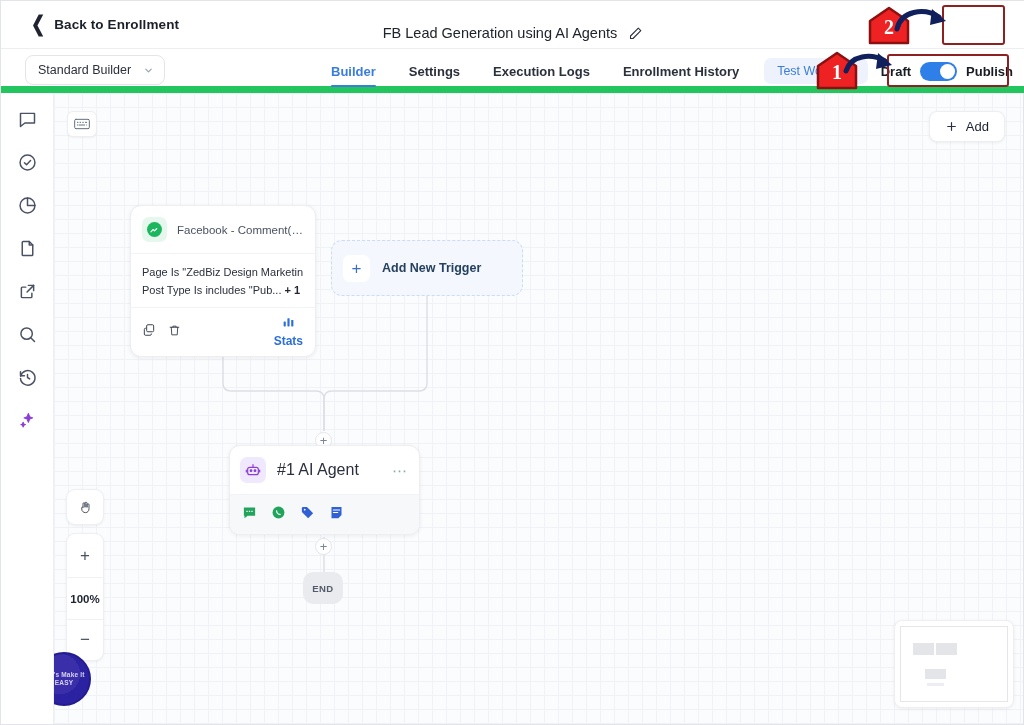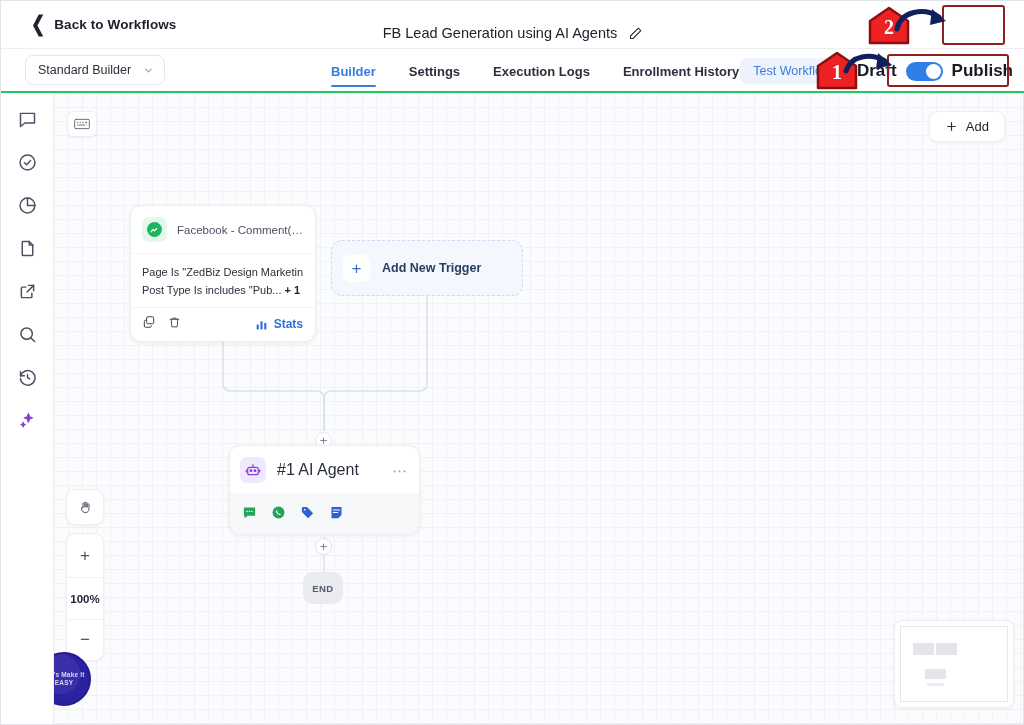--- a/index.html
+++ b/index.html
@@ -74,21 +74,21 @@
   }
   .save-dot {
     position: absolute; right: -3px; top: -3px;
     width: 9px; height: 9px; border-radius: 50%;
     background: #f0322c;
   }
 
   
   .subbar {
     position: absolute; left: 0; top: 48px; width: 1024px; height: 44px;
-    background: #ffffff; border-bottom: 2px solid #22c55e;
+    background: #ffffff; border-bottom: 7px solid #22c55e;
   }
   .builder-select {
     position: absolute; left: 24px; top: 6px;
     width: 140px; height: 30px;
     border: 1px solid #e3e5ea; border-radius: 8px;
     background: #fff;
     display: flex; align-items: center; justify-content: space-between;
     padding: 0 10px 0 12px; cursor: pointer;
   }
   .builder-select span { font-size: 12.5px; color: #2b303c; }
@@ -109,21 +109,21 @@
   .pub-area {
     position: absolute; right: 12px; top: 0; height: 44px;
     display: flex; align-items: center; gap: 13px;
   }
   .test-pill {
     background: #eef2fd; color: #3b7ddd;
     font-size: 12.5px; font-weight: 500;
     padding: 6px 13px; border-radius: 7px; cursor: pointer;
   }
   .toggle-group { display: flex; align-items: center; gap: 9px; }
-  .toggle-label { font-size: 17px; color: #171b24; font-weight: 600; }
+  .toggle-label { font-size: 13px; color: #171b24; font-weight: 600; }
   .switch {
     width: 37px; height: 19px; border-radius: 11px;
     background: #2e7fe8; position: relative; cursor: pointer;
   }
   .switch .knob {
     position: absolute; right: 2px; top: 2px;
     width: 15px; height: 15px; border-radius: 50%; background: #fff;
   }
 
   
@@ -191,21 +191,21 @@
     white-space: nowrap; overflow: hidden;
   }
   .tc-more { color: #22272f; font-weight: 700; }
   .tc-foot {
     display: flex; align-items: center; justify-content: space-between;
     padding: 7px 12px 8px 11px;
   }
   .tc-foot-left { display: flex; align-items: center; gap: 12px; }
   .tc-stats {
     display: flex; align-items: center; gap: 6px;
-    color: #2d6fd8; font-size: 12px; font-weight: 700; cursor: pointer;
+    color: #2d6fd8; font-size: 12px; font-weight: 700; cursor: pointer; flex-direction: column;
   }
 
   
   .new-trigger {
     position: absolute; left: 277px; top: 147px;
     width: 192px; height: 56px;
     border: 1.5px dashed #cbdcf5; border-radius: 11px;
     background: #f4f8fe;
     display: flex; align-items: center; gap: 12px;
     padding-left: 11px; cursor: pointer;
@@ -314,21 +314,21 @@
   .anno-arrow { position: absolute; pointer-events: none; }
 </style>
 </head>
 <body>
 
 <div class="app">
 
   <div class="topbar">
     <div class="back-btn">
       <span class="back-chevron">❮</span>
-      <span class="back-label">Back to Workflows</span>
+      <span class="back-label">Back to Enrollment</span>
     </div>
 
     <div class="title-wrap">
       <span class="wf-title">FB Lead Generation using AI Agents</span>
       <span class="pencil-icon">
         <svg width="15" height="15" viewBox="0 0 24 24" fill="none" stroke="#2a2f3a" stroke-width="1.7" stroke-linecap="round" stroke-linejoin="round">
           <path d="M16.5 3.5l4 4L8 20H4v-4z"></path>
         </svg>
       </span>
     </div>

